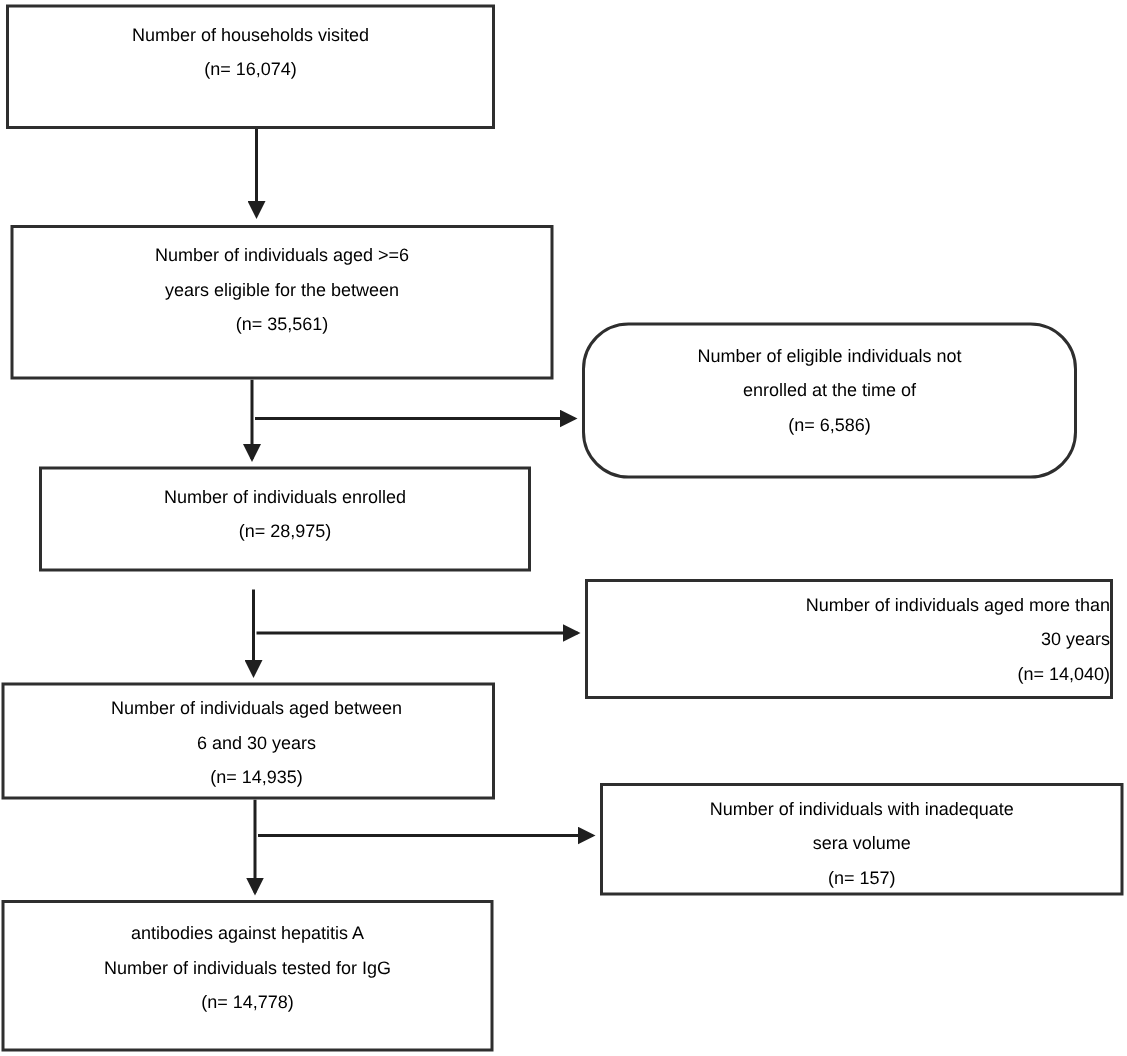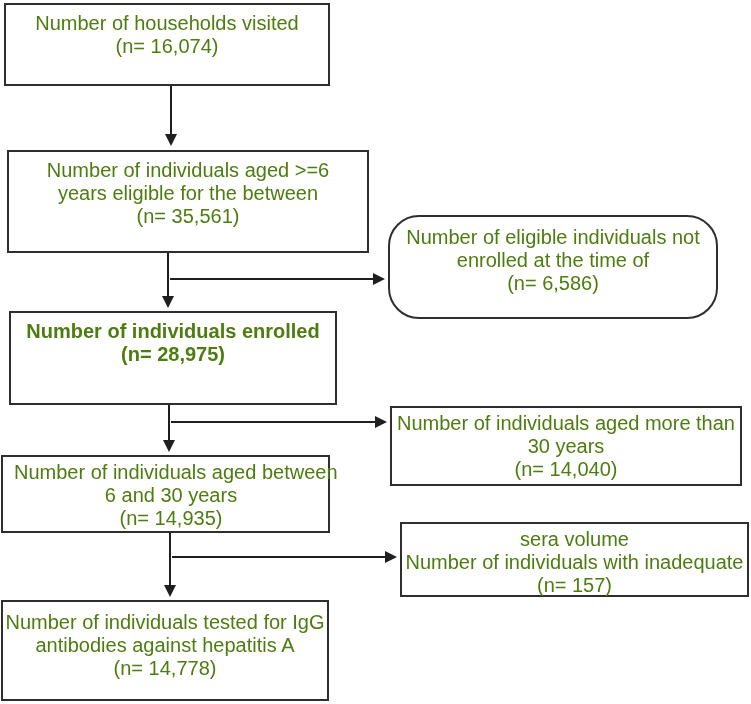--- a/index.html
+++ b/index.html
@@ -21,38 +21,38 @@
     top: 0;
     width: 751px;
     height: 704px;
     pointer-events: none;
   }
   .box {
     position: absolute;
     box-sizing: border-box;
     border: 2px solid #2e2e2e;
     background: #ffffff;
-    color: #4d7c0f;
-    font-size: 20px;
+    color: #000000;
+    font-size: 12px;
     line-height: 23px;
     text-align: center;
     padding-top: 7px;
   }
   .box .line {
     white-space: nowrap;
   }
   
   .pos-l1 { left: 4px;   top: 3px;   width: 326px; height: 83px;  }
   .pos-l2 { left: 7px;   top: 150px; width: 362px; height: 103px; }
-  .pos-l3 { left: 9px;   top: 311px; width: 328px; height: 94px; font-weight: bold;  }
+  .pos-l3 { left: 26px;   top: 311px; width: 328px; height: 70px;  }
   .pos-l4 { left: 1px;   top: 455px; width: 329px; height: 78px;  padding-top: 4px; padding-left: 11px; }
   .pos-l5 { left: 1px;   top: 600px; width: 328px; height: 101px; padding-top: 9px; }
   
   .pos-r1 { left: 388px; top: 215px; width: 330px; height: 104px; padding-top: 9px; border-radius: 31px; }
-  .pos-r2 { left: 390px; top: 406px; width: 352px; height: 80px;  padding-top: 4px; }
+  .pos-r2 { left: 390px; top: 386px; width: 352px; height: 80px;  padding-top: 4px; text-align: right; }
   .pos-r3 { left: 400px; top: 522px; width: 349px; height: 75px;  padding-top: 4px; }
 </style>
 </head>
 <body>
 
 <div class="canvas">
 
   <svg class="connectors" viewBox="0 0 751 704" xmlns="http://www.w3.org/2000/svg">
     <defs>
       <marker id="arrowhead" markerUnits="userSpaceOnUse" markerWidth="14" markerHeight="12" refX="10" refY="6" orient="auto">
@@ -91,36 +91,36 @@
     <div class="line">(n= 28,975)</div>
   </div>
 
   <div class="box pos-l4">
     <div class="line">Number of individuals aged between</div>
     <div class="line">6 and 30 years</div>
     <div class="line">(n= 14,935)</div>
   </div>
 
   <div class="box pos-l5">
+    <div class="line">antibodies against hepatitis A</div>
     <div class="line">Number of individuals tested for IgG</div>
-    <div class="line">antibodies against hepatitis A</div>
     <div class="line">(n= 14,778)</div>
   </div>
 
   <div class="box pos-r1">
     <div class="line">Number of eligible individuals not</div>
     <div class="line">enrolled at the time of</div>
     <div class="line">(n= 6,586)</div>
   </div>
 
   <div class="box pos-r2">
     <div class="line">Number of individuals aged more than</div>
     <div class="line">30 years</div>
     <div class="line">(n= 14,040)</div>
   </div>
 
   <div class="box pos-r3">
+    <div class="line">Number of individuals with inadequate</div>
     <div class="line">sera volume</div>
-    <div class="line">Number of individuals with inadequate</div>
     <div class="line">(n= 157)</div>
   </div>
 
 </div>
 
 </body></html>

